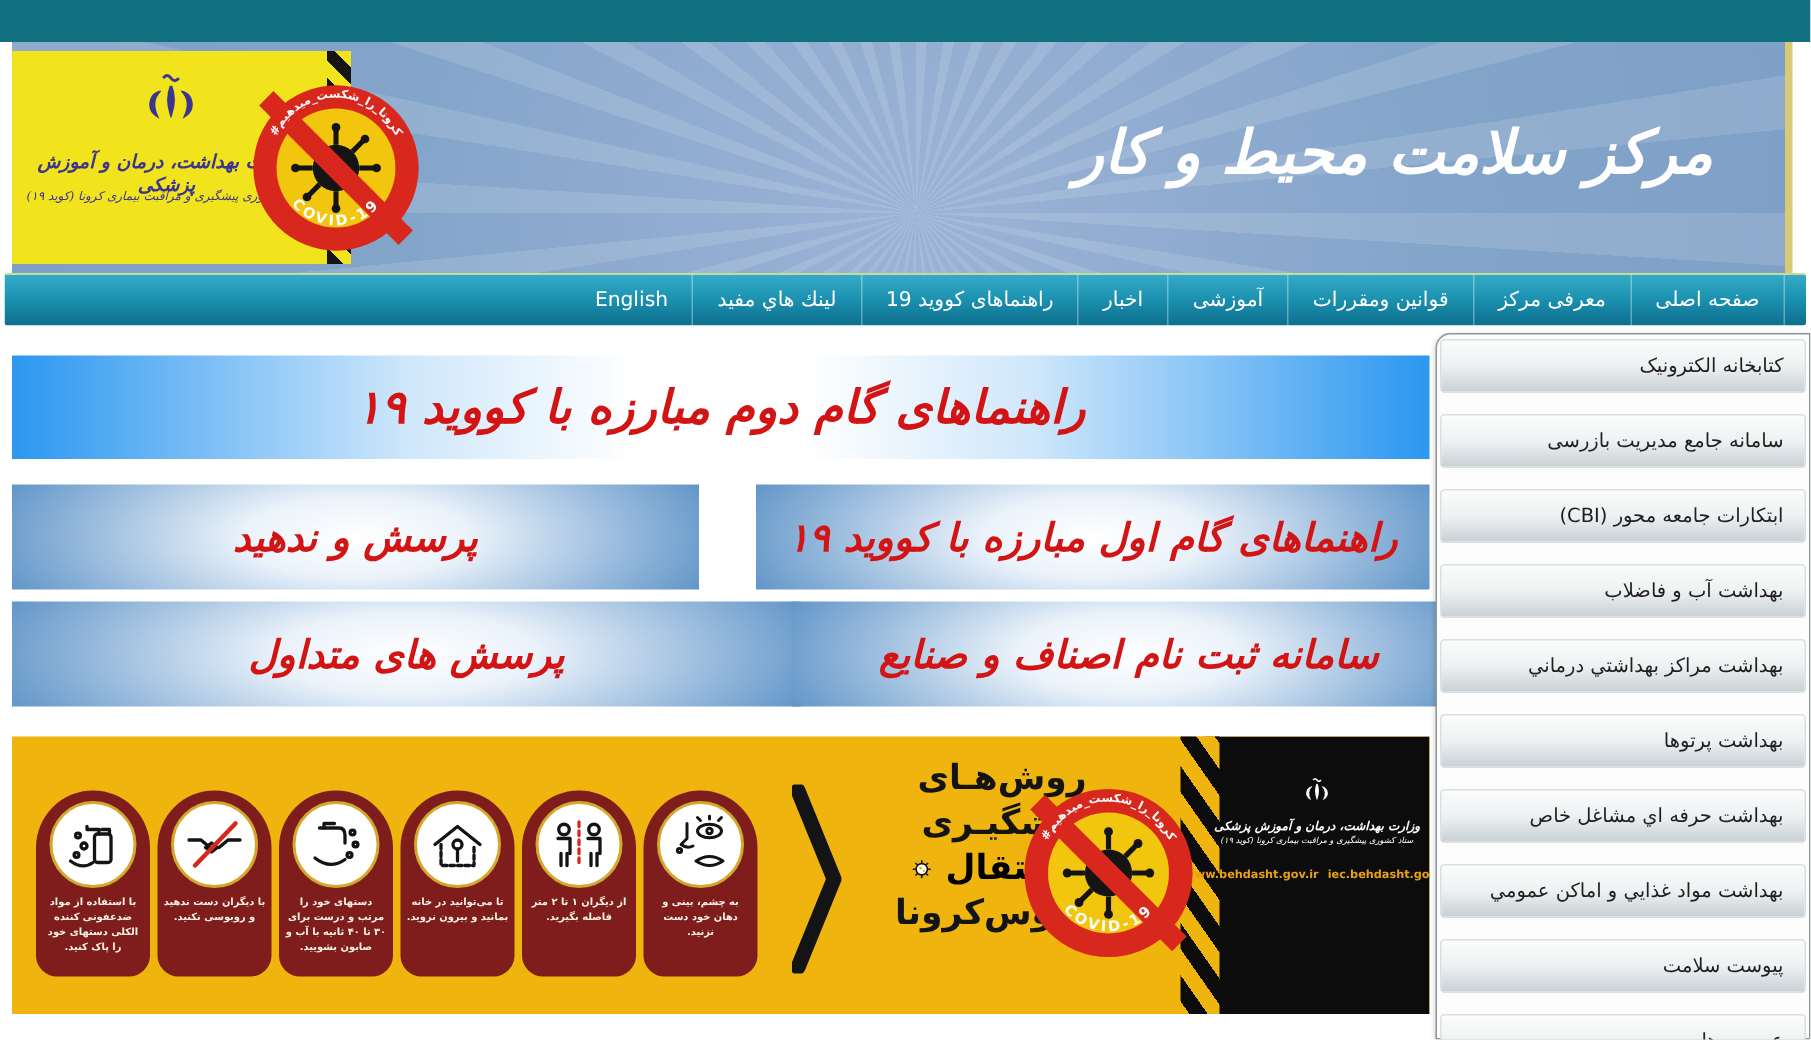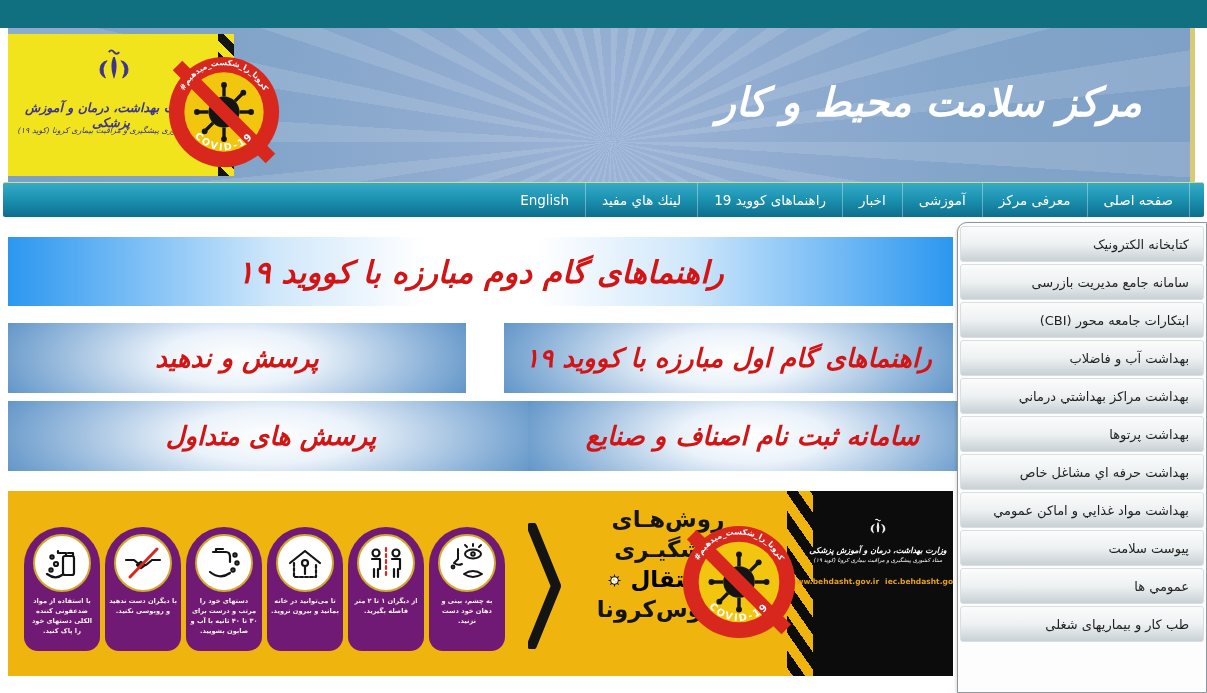--- a/index.html
+++ b/index.html
@@ -87,21 +87,21 @@
 
   
   .poster { position:absolute; left:8px; top:491px; width:945px; height:185px; background:#efb40d; overflow:hidden; cursor:pointer; }
   .poster-black { position:absolute; right:0; top:0; width:150px; height:185px; background:#0c0c0c; }
   .poster-hazard {
     position:absolute; right:140px; top:-6px; width:26px; height:200px;
     background:repeating-linear-gradient(55deg,#efb40d 0 10px,#0c0c0c 10px 20px);
   }
   .cards { position:absolute; left:16px; top:36px; display:flex; gap:5px; }
   .card {
-    width:76px; height:124px; background:#701a75;
+    width:76px; height:124px; background:#7f1d1d;
     border-radius:38px 38px 14px 14px;
     display:flex; flex-direction:column; align-items:center; padding-top:7px;
   }
   .card-circle {
     width:58px; height:58px; border-radius:50%; background:#ffffff;
     border:2px solid #d2a92c; display:flex; align-items:center; justify-content:center; flex:0 0 58px;
   }
   .card-caption {
     color:#f7f3e6; font-size:6.6px; font-weight:bold; text-align:center; direction:rtl;
     padding:5px 4px 0; line-height:1.5;
@@ -119,21 +119,21 @@
   .pf-name { font-size:8px; font-weight:bold; direction:rtl;
     font-family:"DejaVu Serif","Liberation Serif",serif; font-style:italic; }
   .pf-sub  { font-size:5.5px; direction:rtl; margin-top:2px;
     font-family:"DejaVu Serif","Liberation Serif",serif; font-style:italic; }
   .pf-urls { margin-top:14px; font-size:7.5px; font-weight:bold; color:#e8a016; display:flex; justify-content:center; gap:6px; }
 
   
   .sidebar {
     position:absolute; left:957px; top:222px; width:250px; height:471px; z-index:20;
     background:#fdfdfd; border:1px solid #8f9699; border-radius:10px 0 0 0;
-    padding:3px 2px; display:flex; flex-direction:column; gap:2px;
+    padding:3px 2px; display:flex; flex-direction:column; gap:14px;
     box-shadow:-1px 1px 3px rgba(0,0,0,0.15);
   }
   .sidebar-item {
     flex:0 0 36px; height:36px;
     background:linear-gradient(#fbfcfc 0%, #eef1f2 50%, #c8d1d5 100%);
     border:1px solid #d9dee0; border-radius:3px;
     display:flex; align-items:center; direction:rtl; padding-right:14px;
     font-size:13px; color:#1f1f1f; cursor:pointer; white-space:nowrap;
   }
 
@@ -193,20 +193,21 @@
     </text>
     <text font-size="10" fill="#ffffff" font-weight="bold" letter-spacing="2">
       <textPath href="#arcBot1" startOffset="50%" text-anchor="middle">COVID-19</textPath>
     </text>
   </svg>
 </div>
 
 <div class="nav">
   <div class="nav-item">صفحه اصلی</div>
   <div class="nav-item">معرفی مرکز</div>
+  <div class="nav-item">قوانین ومقررات</div>
   <div class="nav-item">آموزشی</div>
   <div class="nav-item">اخبار</div>
   <div class="nav-item">راهنماهای کووید 19</div>
   <div class="nav-item">لینك هاي مفید</div>
   <div class="nav-item">English</div>
 </div>
 
 <div class="main-banner">
   <span class="calli">راهنماهای گام دوم مبارزه با کووید ۱۹</span>
 </div>

